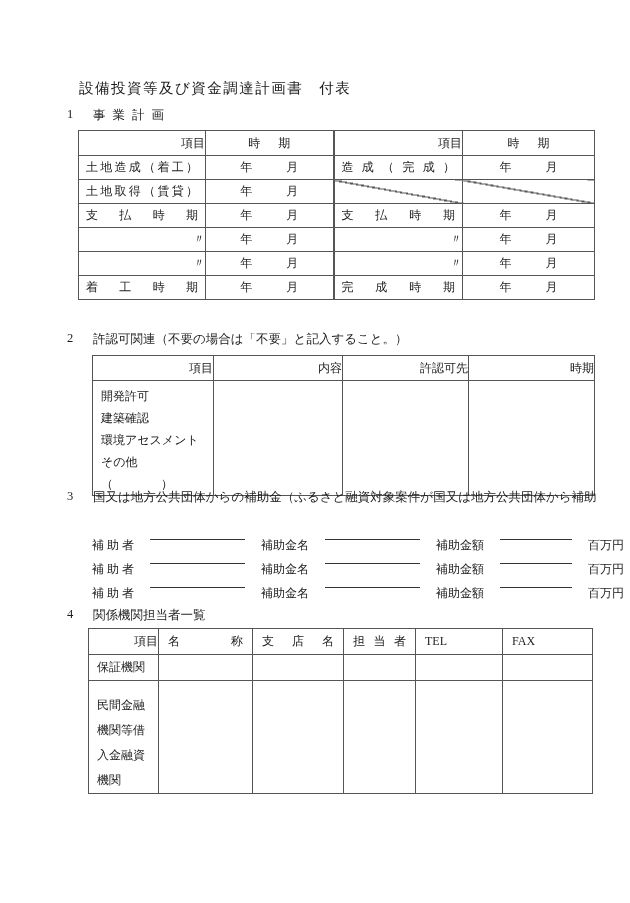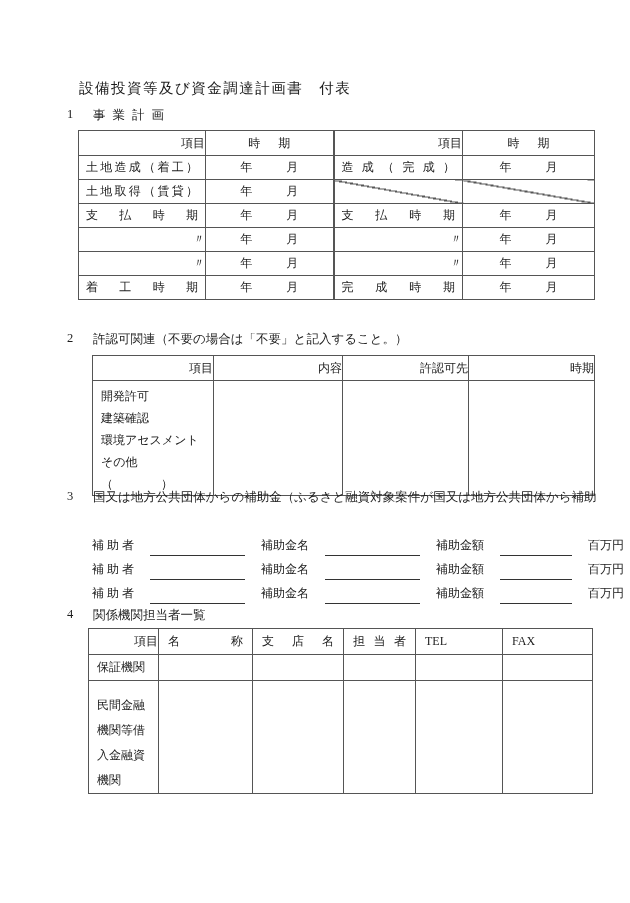--- a/index.html
+++ b/index.html
@@ -33,21 +33,21 @@
           transparent calc(50% - 0.7px), #555 calc(50% - 0.7px),
           #555 calc(50% + 0.7px), transparent calc(50% + 0.7px)); }
 
   
   .t2 { width:502px; }
   .t2 tr.hdr td { height:25px; }
   .t2 .body-cell { height:87px; vertical-align:top; }
   .t2 .item-lines { padding:4px 8px 0 8px; line-height:22px; text-align:left; }
 
   
-  .subsidy-row { display:flex; align-items:flex-end; gap:16px; font-size:12px; }
+  .subsidy-row { display:flex; align-items:flex-start; gap:16px; font-size:12px; }
   .fill-line { display:inline-block; border-bottom:1px solid #333;
                position:relative; top:2px; height:1px; }
   .w95 { width:95px; } .w72 { width:72px; }
 
   
   .t4 { width:504px; }
   .t4 tr.hdr td { height:24px; }
   .t4 .r1 td { height:26px; }
   .t4 .r2 td { height:105px; vertical-align:top; }
   .t4 .label-cell { text-align:left; padding:0 8px; }

